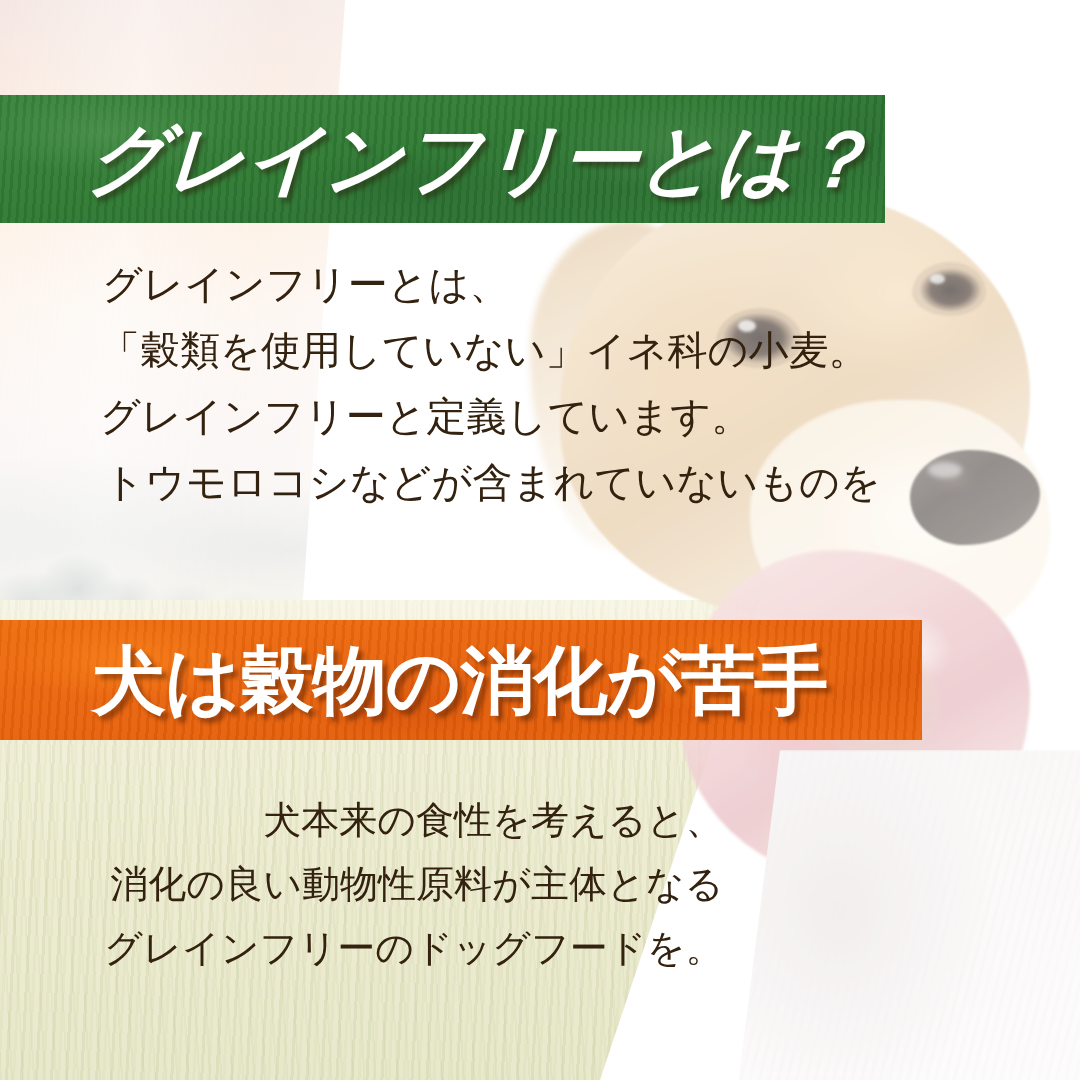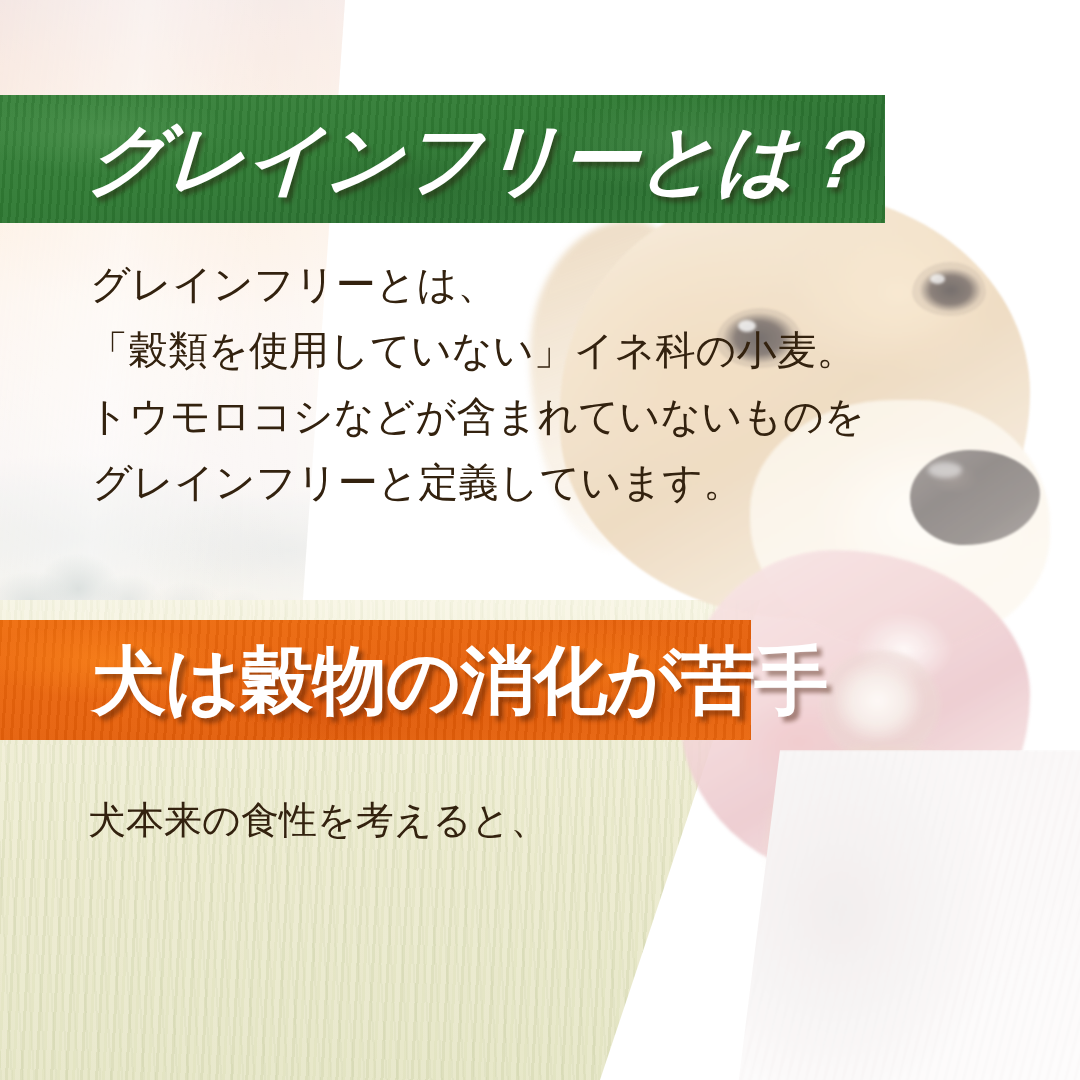--- a/index.html
+++ b/index.html
@@ -218,21 +218,21 @@
       radial-gradient(ellipse 180px 60px at 12% 30%, rgba(92,160,92,.45) 0%, rgba(92,160,92,0) 70%),
       radial-gradient(ellipse 150px 50px at 46% 70%, rgba(40,102,44,.5) 0%, rgba(40,102,44,0) 72%),
       radial-gradient(ellipse 200px 70px at 78% 38%, rgba(86,152,88,.4) 0%, rgba(86,152,88,0) 72%),
       repeating-linear-gradient(94deg,
         rgba(0,0,0,.05) 0px, rgba(0,0,0,.05) 3px,
         rgba(255,255,255,.04) 3px, rgba(255,255,255,.04) 8px),
       linear-gradient(170deg, #39833c 0%, #2f7a33 40%, #2a7030 72%, #2f7a34 100%);
     padding-left:88px;
   }
   .banner-orange{
-    left:0;top:620px;width:751px;height:120px;
+    left:0;top:620px;width:922px;height:120px;
     background:
       radial-gradient(ellipse 170px 56px at 14% 34%, rgba(255,140,30,.5) 0%, rgba(255,140,30,0) 70%),
       radial-gradient(ellipse 140px 48px at 44% 72%, rgba(200,70,10,.4) 0%, rgba(200,70,10,0) 72%),
       radial-gradient(ellipse 190px 64px at 80% 40%, rgba(252,132,24,.45) 0%, rgba(252,132,24,0) 72%),
       repeating-linear-gradient(94deg,
         rgba(0,0,0,.04) 0px, rgba(0,0,0,.04) 3px,
         rgba(255,255,255,.045) 3px, rgba(255,255,255,.045) 9px),
       linear-gradient(172deg, #ef6d0d 0%, #e8620b 42%, #e25c08 74%, #ea660d 100%);
     padding-left:92px;
   }
@@ -257,21 +257,21 @@
 
   
   .copy{
     position:absolute;
     font-family:"Liberation Serif","DejaVu Serif",serif;
     color:#33220f;
     white-space:nowrap;
   }
   .copy-top{left:88px;top:252px;font-size:40px;line-height:66px;}
   .copy-bottom{left:88px;top:788px;font-size:38px;line-height:64px;text-align:right;}
-  .copy .ln{display:block;}
+  .copy .ln{display:block;margin-left:12px;}
   .copy-top .ln:nth-child(1){padding-left:2px;}
   .copy-top .ln:nth-child(4){padding-left:4px;}
   .copy-top .ln:nth-child(5){padding-left:2px;}
   .copy-bottom .ln:nth-child(3){padding-left:4px;}
 </style>
 </head>
 <body>
 
 <div id="stage">
 
@@ -300,25 +300,27 @@
   <div class="veil"></div>
   <div class="wedge"></div>
 
   <div class="banner banner-green">
     <span class="headline headline-green">グレインフリーとは？</span>
   </div>
 
   <div class="copy copy-top">
     <span class="ln">グレインフリーとは、</span>
     <span class="ln">「穀類を使用していない」イネ科の小麦。</span>
+    <span class="ln">グレインフリーと定義しています。</span>
     <span class="ln">トウモロコシなどが含まれていないものを</span>
-    <span class="ln">グレインフリーと定義しています。</span>
   </div>
 
   <div class="banner banner-orange">
     <span class="headline headline-orange">犬は穀物の消化が苦手</span>
   </div>
 
   <div class="copy copy-bottom">
     <span class="ln">犬本来の食性を考えると、</span>
+    <span class="ln">消化の良い動物性原料が主体となる</span>
+    <span class="ln">グレインフリーのドッグフードを。</span>
   </div>
 
 </div>
 
 </body></html>

